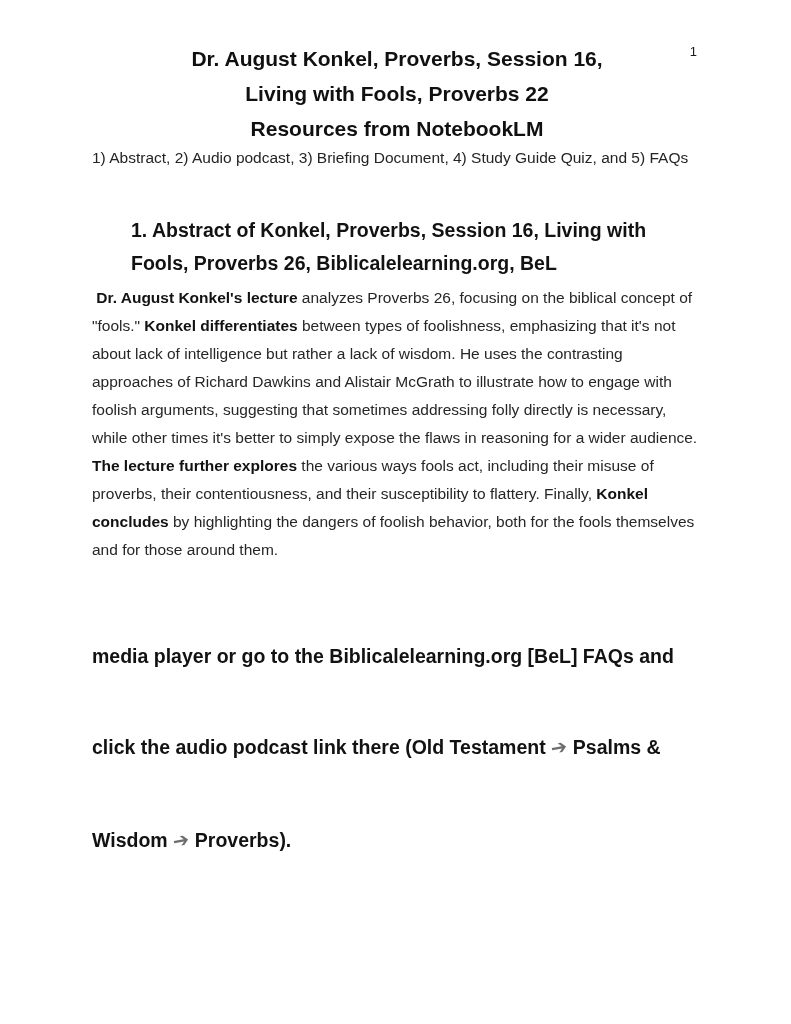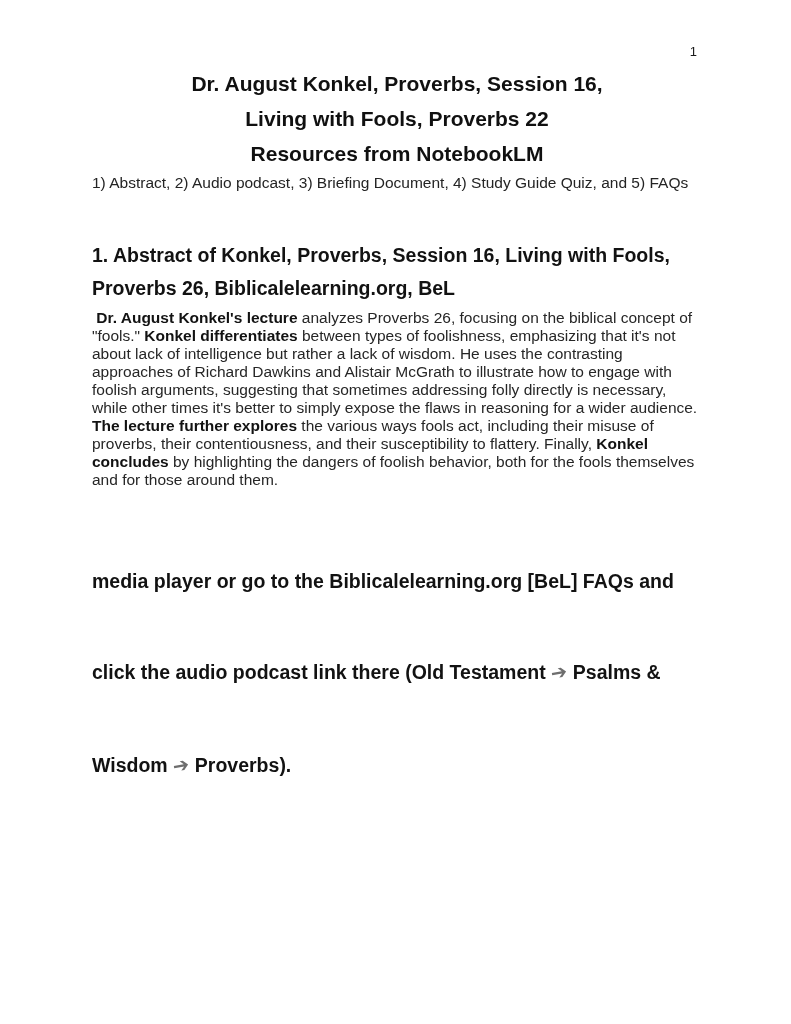--- a/index.html
+++ b/index.html
@@ -11,39 +11,40 @@
     font-family:"Liberation Sans", sans-serif;
     color:#242424;
     overflow:hidden;
   }
   .page-number {
     position:absolute; top:44px; right:94px;
     font-size:13px; color:#1a1a1a;
   }
   .content { padding:0 89px 0 92px; }
   .doc-title {
-    margin-top:66px;
+    margin-top:41px;
     text-align:center;
     font-size:21px; line-height:35px; font-weight:bold;
     color:#101010;
   }
   .subtitle {
     margin-top:1px;
     font-size:15.5px; line-height:21px;
     white-space:pre-wrap;
     color:#242424;
   }
   .h1 {
     margin-top:46px;
     font-size:19.5px; line-height:33px; font-weight:bold;
     color:#121212;
+    margin-left:39px;
   }
   .para {
     margin-top:4px;
-    font-size:15.5px; line-height:18px;
+    font-size:15.5px; line-height:28px;
     white-space:pre-wrap;
     color:#262626;
   }
   .para b { color:#121212; }
   .h2 {
     margin-top:6px;
     font-size:19.5px; line-height:30.6px; font-weight:bold;
     color:#121212;
     white-space:pre-wrap;
   }

